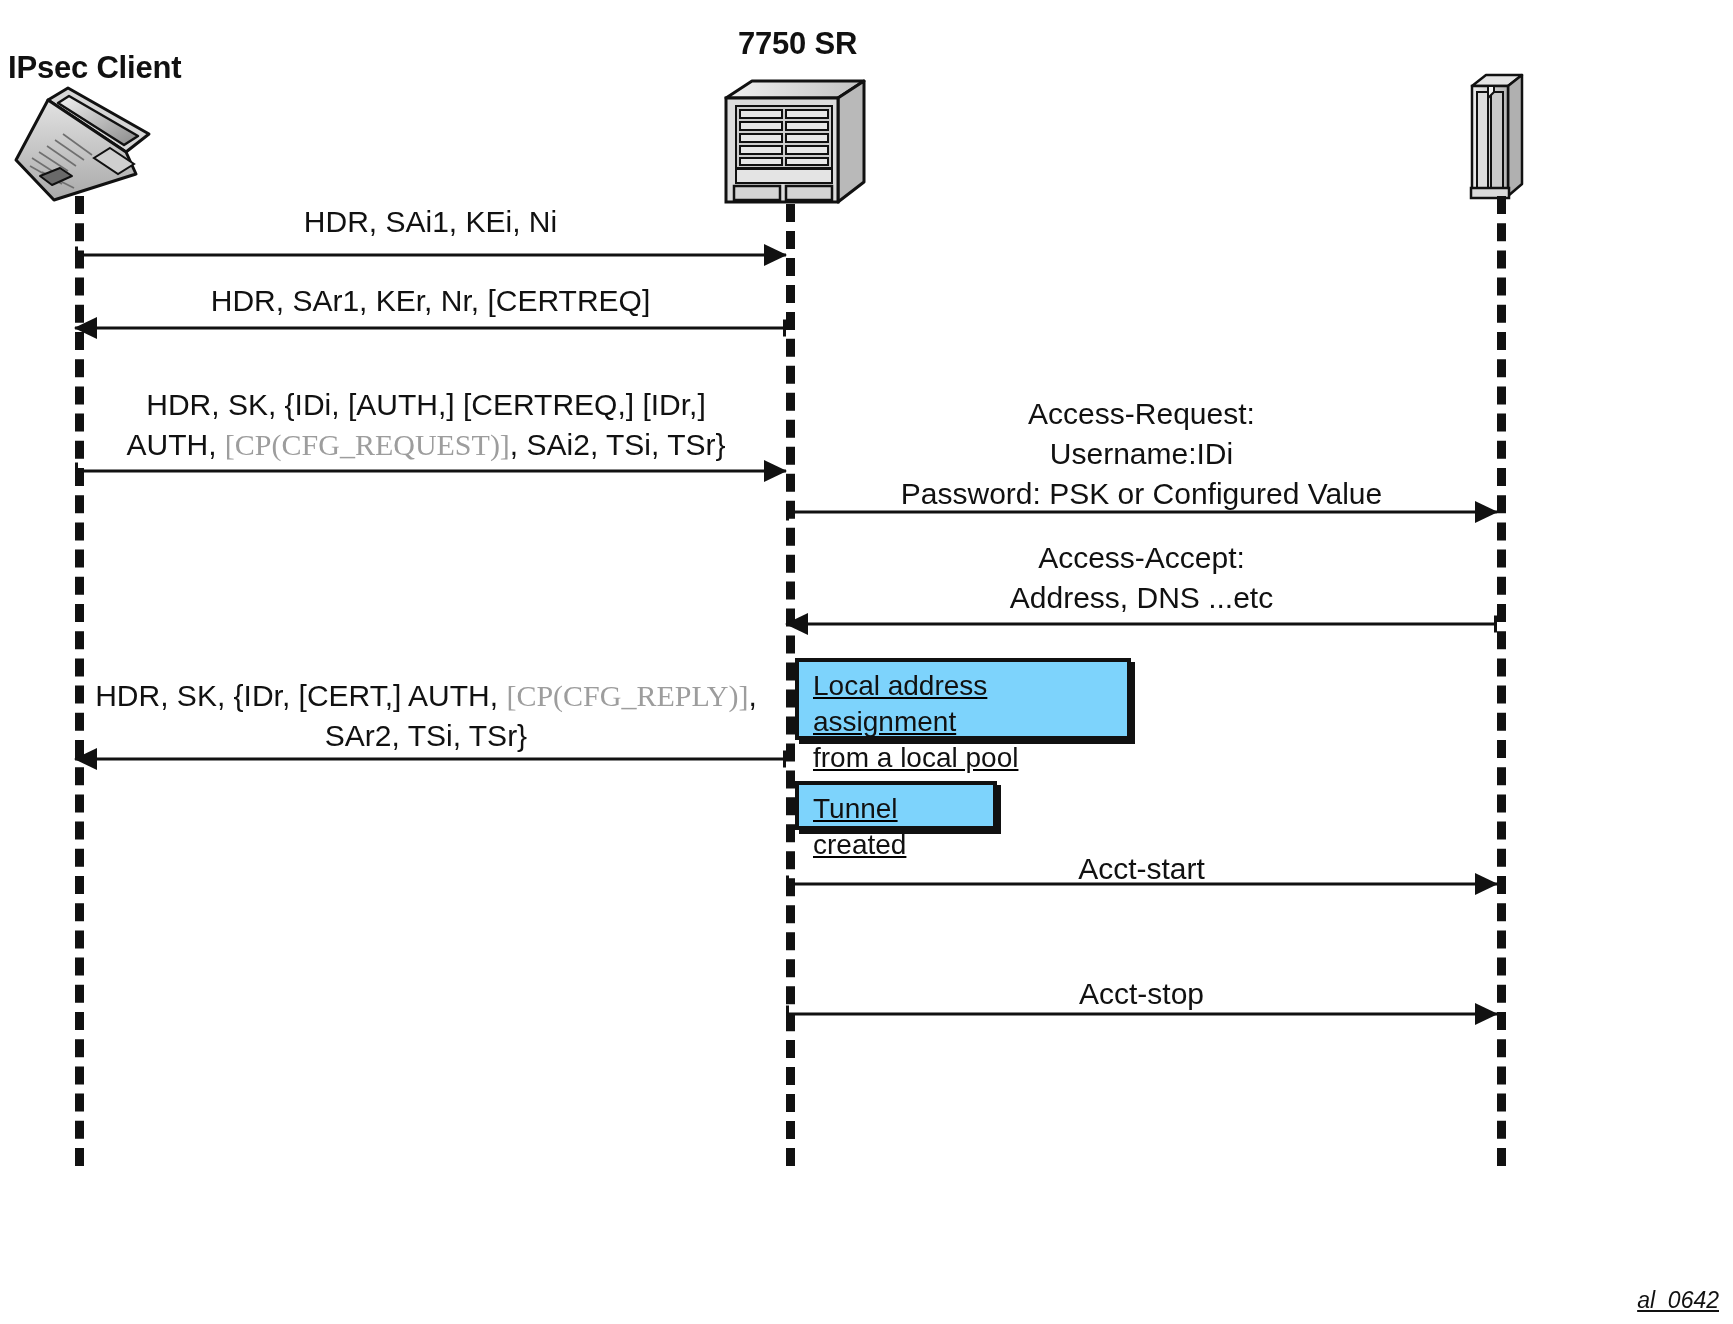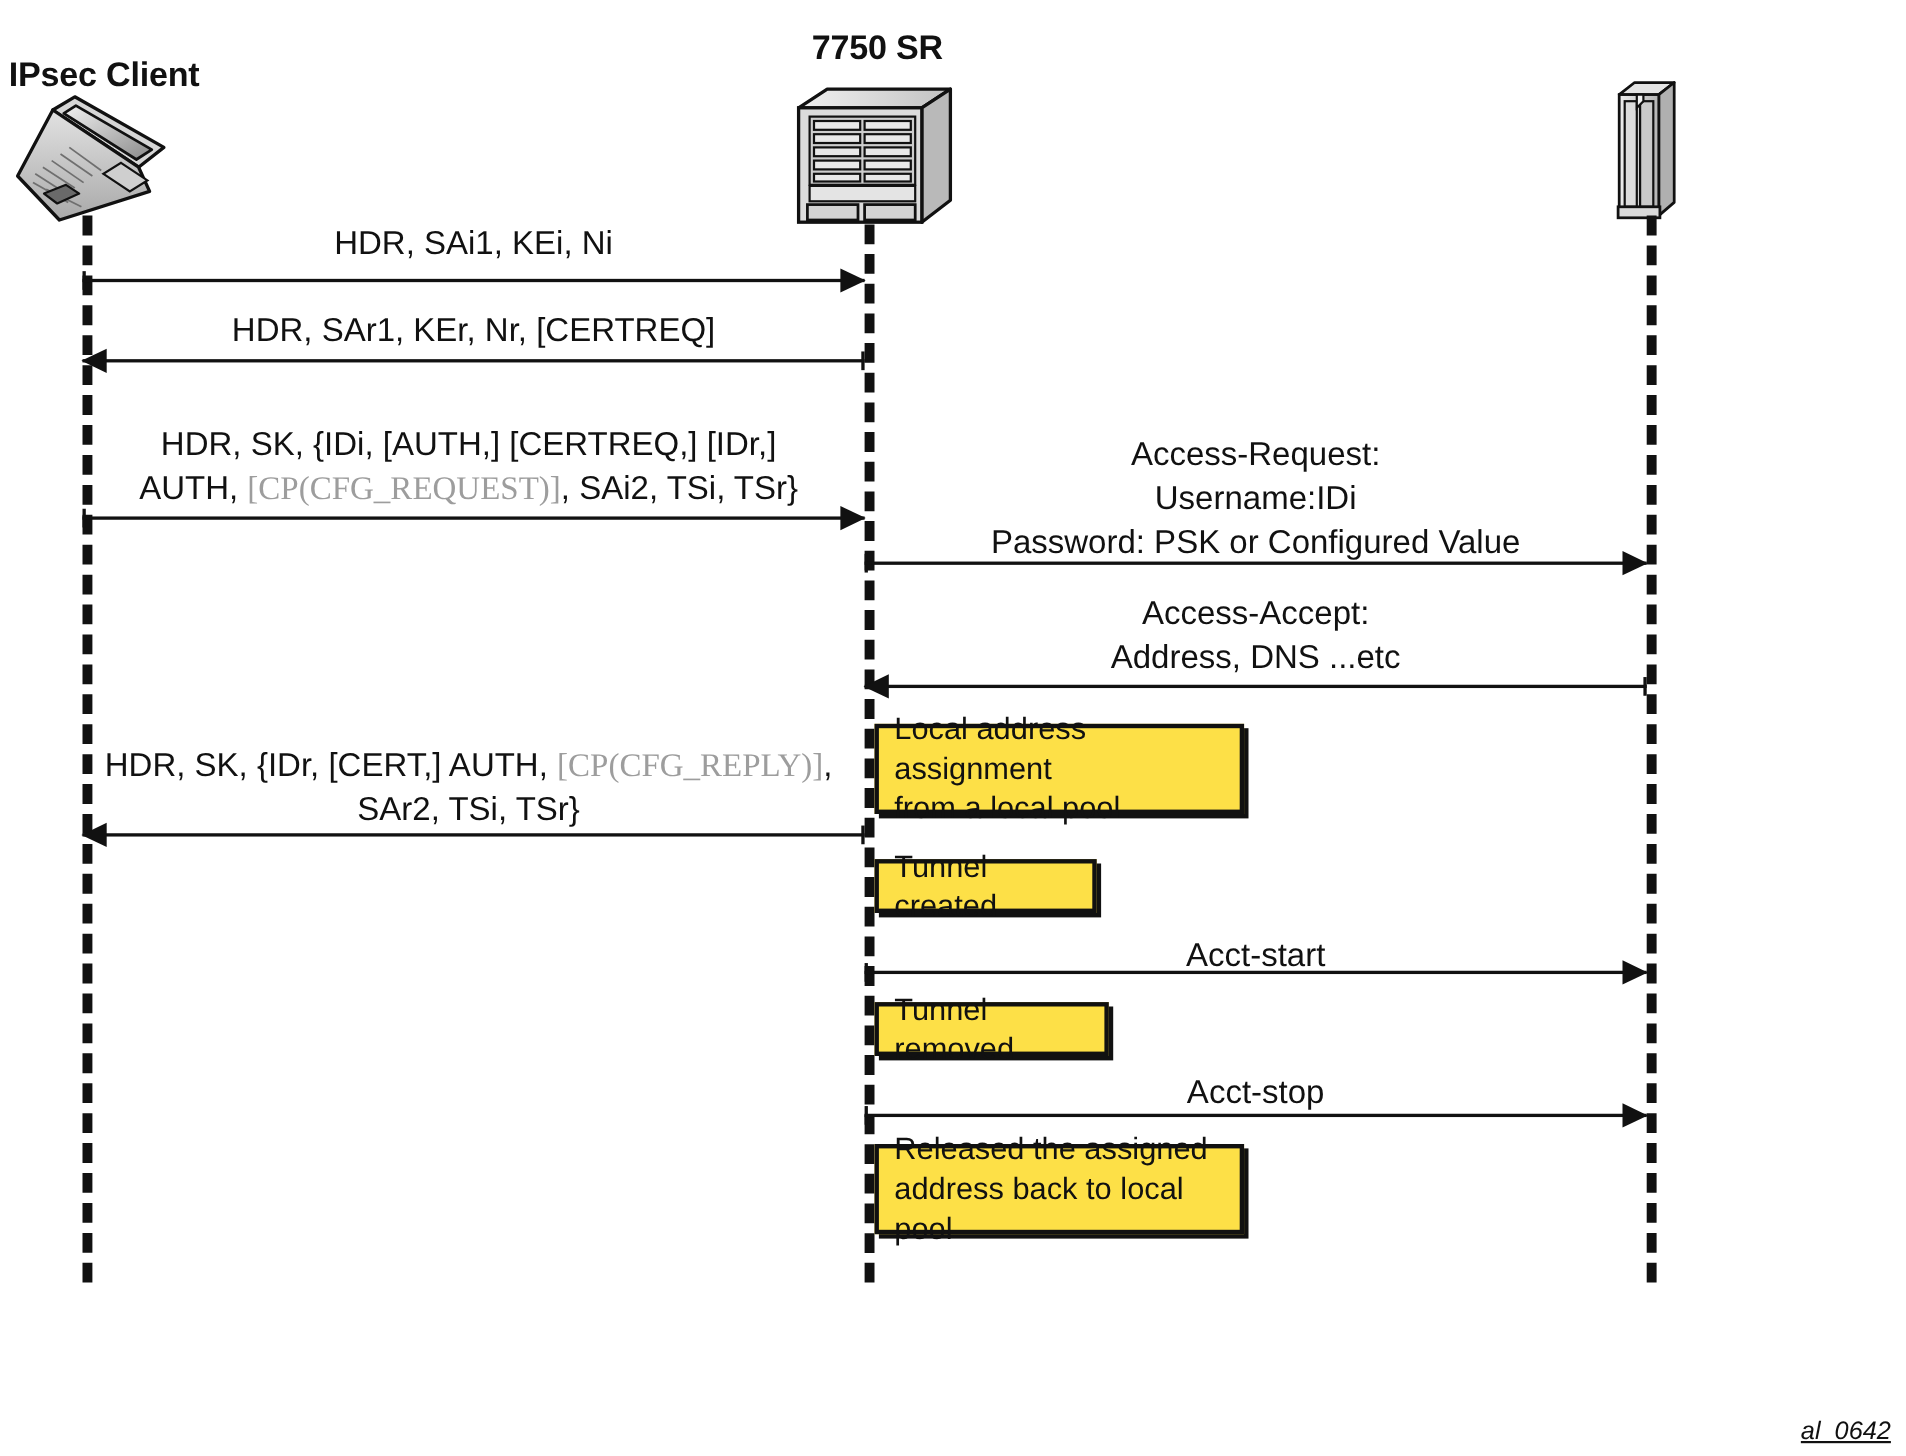--- a/index.html
+++ b/index.html
@@ -99,27 +99,28 @@
     line-height: 40px;
     text-align: center;
     white-space: nowrap;
     color: #111111;
   }
   .msg-label .dim { color: #9d9d9d; font-family: Liberation Serif, serif; }
 
   
   .note-box {
     position: absolute;
-    background: #fde047;
+    background: #7dd3fc;
     border: 4px solid #111111;
     box-shadow: 4px 4px 0 0 #111111;
     box-sizing: border-box;
     display: flex;
-    align-items: center;
+    align-items: flex-start;
     padding: 6px 14px;
+    text-decoration: underline;
   }
   .note-box .note-text {
     font-size: 28px;
     line-height: 36px;
     color: #111111;
     white-space: pre-line;
   }
 
   
   #footer-code {
@@ -320,32 +321,25 @@
   </div>
 
   <div class="msg-label" style="left:786px; top:849px; width:711px;">
     <span>Acct-start</span>
   </div>
   <div class="arrow to-right tail-left" style="left:786px; top:882px; width:711px;">
     <span class="shaft"></span>
       <span class="head"></span>
   </div>
 
-  <div class="note-box" style="left:795px; top:911px; width:213px; height:49px;">
-    <span class="note-text">Tunnel removed</span>
-  </div>
 
   <div class="msg-label" style="left:786px; top:974px; width:711px;">
     <span>Acct-stop</span>
   </div>
   <div class="arrow to-right tail-left" style="left:786px; top:1012px; width:711px;">
     <span class="shaft"></span>
       <span class="head"></span>
   </div>
 
-  <div class="note-box" style="left:795px; top:1040px; width:336px; height:82px;">
-    <span class="note-text">Released the assigned
-address back to local pool</span>
-  </div>
 
   <div id="footer-code">al_0642</div>
 
 </div>
 
 </body></html>

